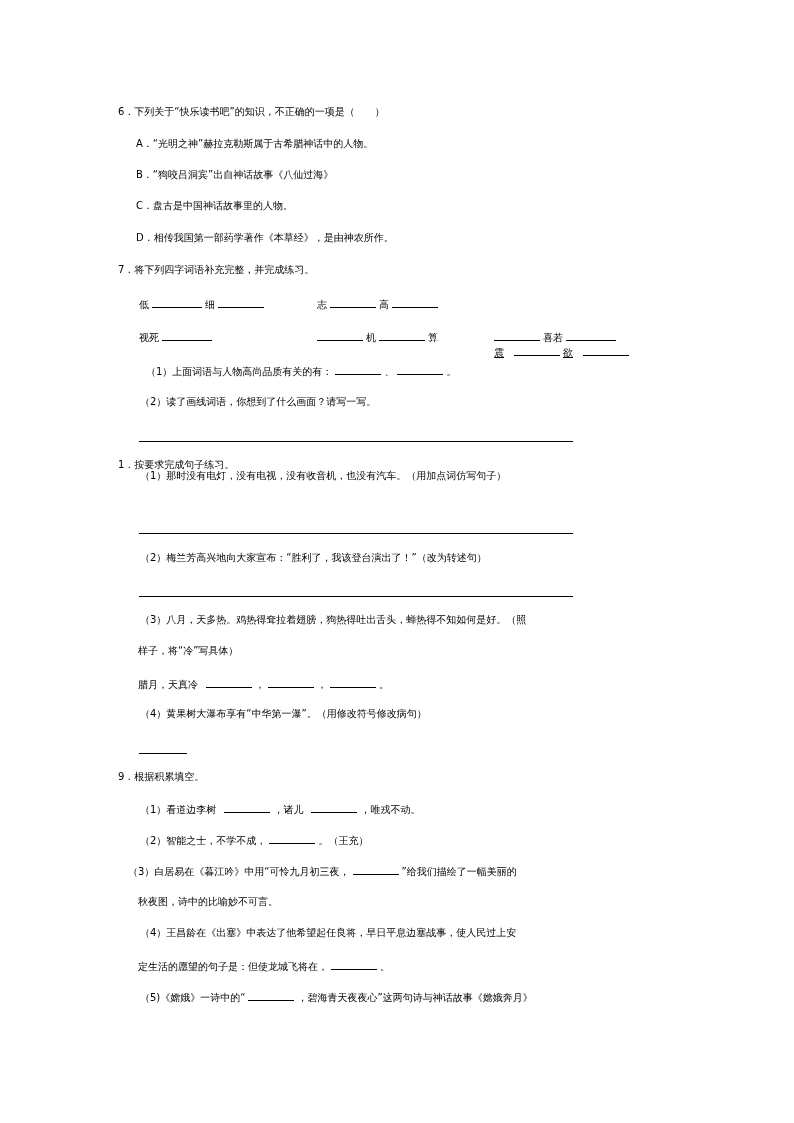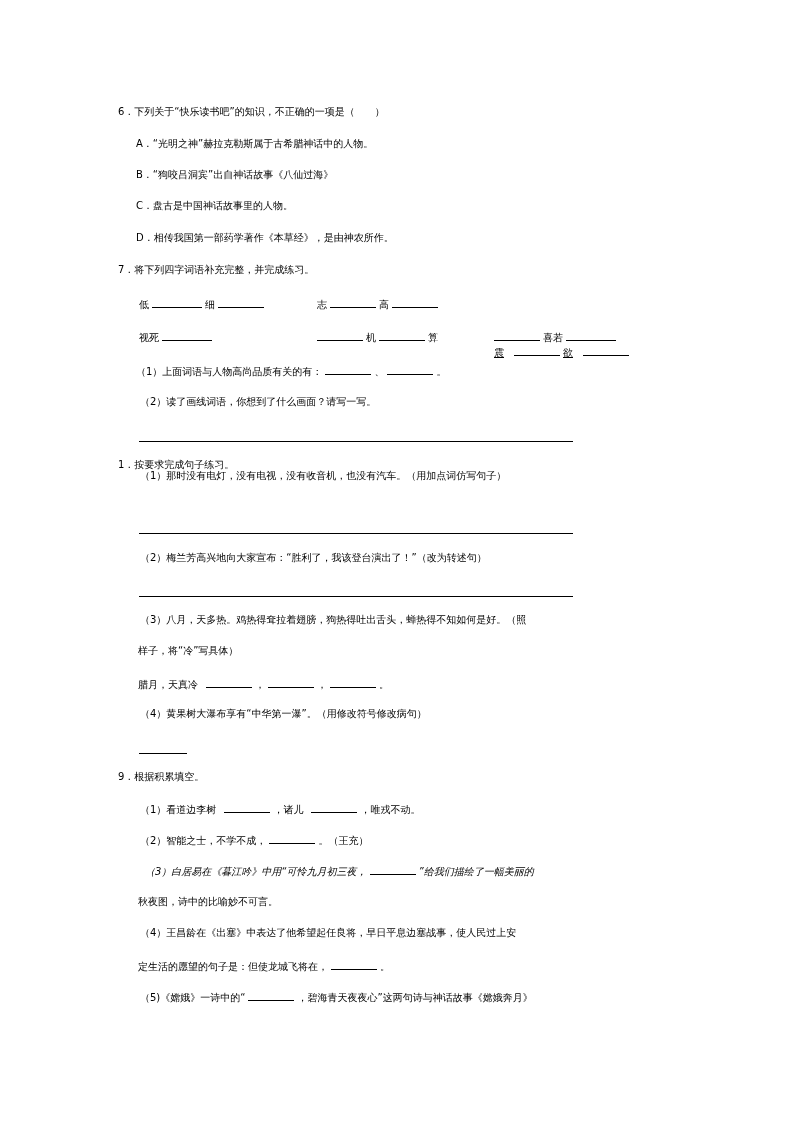--- a/index.html
+++ b/index.html
@@ -45,21 +45,21 @@
 <div class="line" style="left:139px;top:326px;">
   <span>视死</span><span class="blank b50"></span>
 </div>
 <div class="line" style="left:314px;top:326px;">
   <span class="blank b46"></span><span>机</span><span class="blank b46"></span><span>算</span>
 </div>
 <div class="line" style="left:491px;top:326px;">
   <span class="blank b46"></span><span>喜若</span><span class="blank b50"></span>
 </div>
 
-<div class="line" style="left:136px;top:360px;text-align:center;">
+<div class="line" style="left:146px;top:360px;text-align:center;">
   <span>（1）上面词语与人物高尚品质有关的有：</span><span class="blank b46"></span><span>、</span><span class="blank b46"></span><span>。</span>
 </div>
 <div class="line" style="left:140px;top:392px;">（2）读了画线词语，你想到了什么画面？请写一写。</div>
 <div class="hr" style="left:139px;top:441px;width:434px;"></div>
 
 <div class="line" style="left:118px;top:455px;">1．按要求完成句子练习。</div>
 <div class="line" style="left:140px;top:466px;">（1）那时没有电灯，没有电视，没有收音机，也没有汽车。（用加点词仿写句子）</div>
 <div class="hr" style="left:139px;top:533px;width:434px;"></div>
 <div class="line" style="left:140px;top:548px;">（2）梅兰芳高兴地向大家宣布：“胜利了，我该登台演出了！”（改为转述句）</div>
 <div class="hr" style="left:139px;top:596px;width:434px;"></div>
@@ -71,21 +71,21 @@
 <div class="line" style="left:140px;top:704px;">（4）黄果树大瀑布享有“中华第一瀑”。（用修改符号修改病句）</div>
 <div class="hr" style="left:139px;top:753px;width:48px;"></div>
 
 <div class="line" style="left:118px;top:767px;">9．根据积累填空。</div>
 <div class="line" style="left:140px;top:798px;">
   <span>（1）看道边李树</span><span class="blank b46" style="margin-left:8px;"></span><span>，诸儿</span><span class="blank b46" style="margin-left:8px;"></span><span>，唯戎不动。</span>
 </div>
 <div class="line" style="left:140px;top:829px;">
   <span>（2）智能之士，不学不成，</span><span class="blank b46"></span><span>。（王充）</span>
 </div>
-<div class="line" style="left:145px;top:860px;font-style:italic;">
+<div class="line" style="left:128px;top:860px;">
   <span>（3）白居易在《暮江吟》中用“可怜九月初三夜，</span><span class="blank b46"></span><span>”给我们描绘了一幅美丽的</span>
 </div>
 <div class="line" style="left:138px;top:892px;">秋夜图，诗中的比喻妙不可言。</div>
 <div class="line" style="left:140px;top:923px;">（4）王昌龄在《出塞》中表达了他希望起任良将，早日平息边塞战事，使人民过上安</div>
 <div class="line" style="left:138px;top:955px;">
   <span>定生活的愿望的句子是：但使龙城飞将在，</span><span class="blank b46"></span><span>。</span>
 </div>
 <div class="line" style="left:140px;top:986px;">
   <span>（5)《嫦娥》一诗中的“</span><span class="blank b46"></span><span>，碧海青天夜夜心”这两句诗与神话故事《嫦娥奔月》</span>
 </div>

